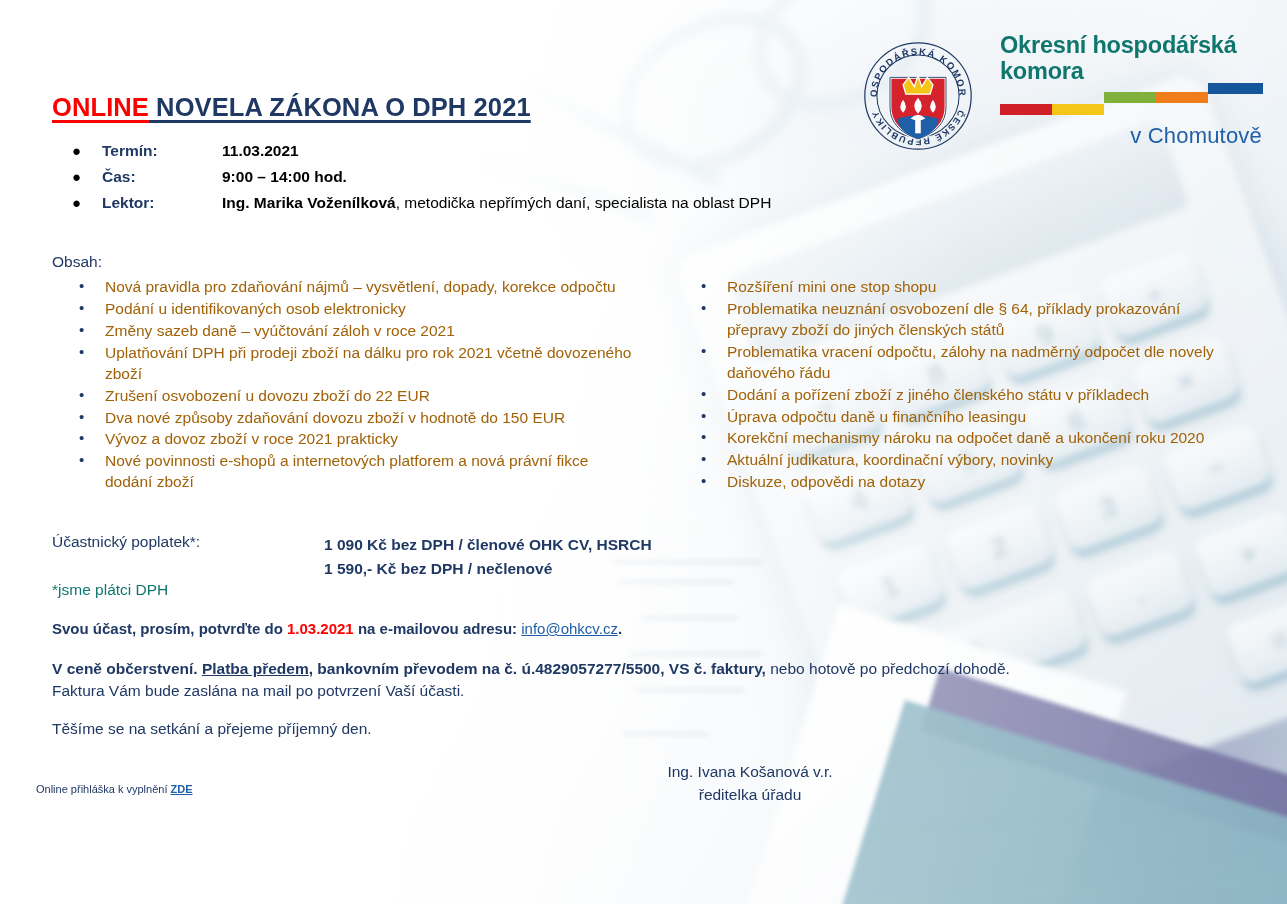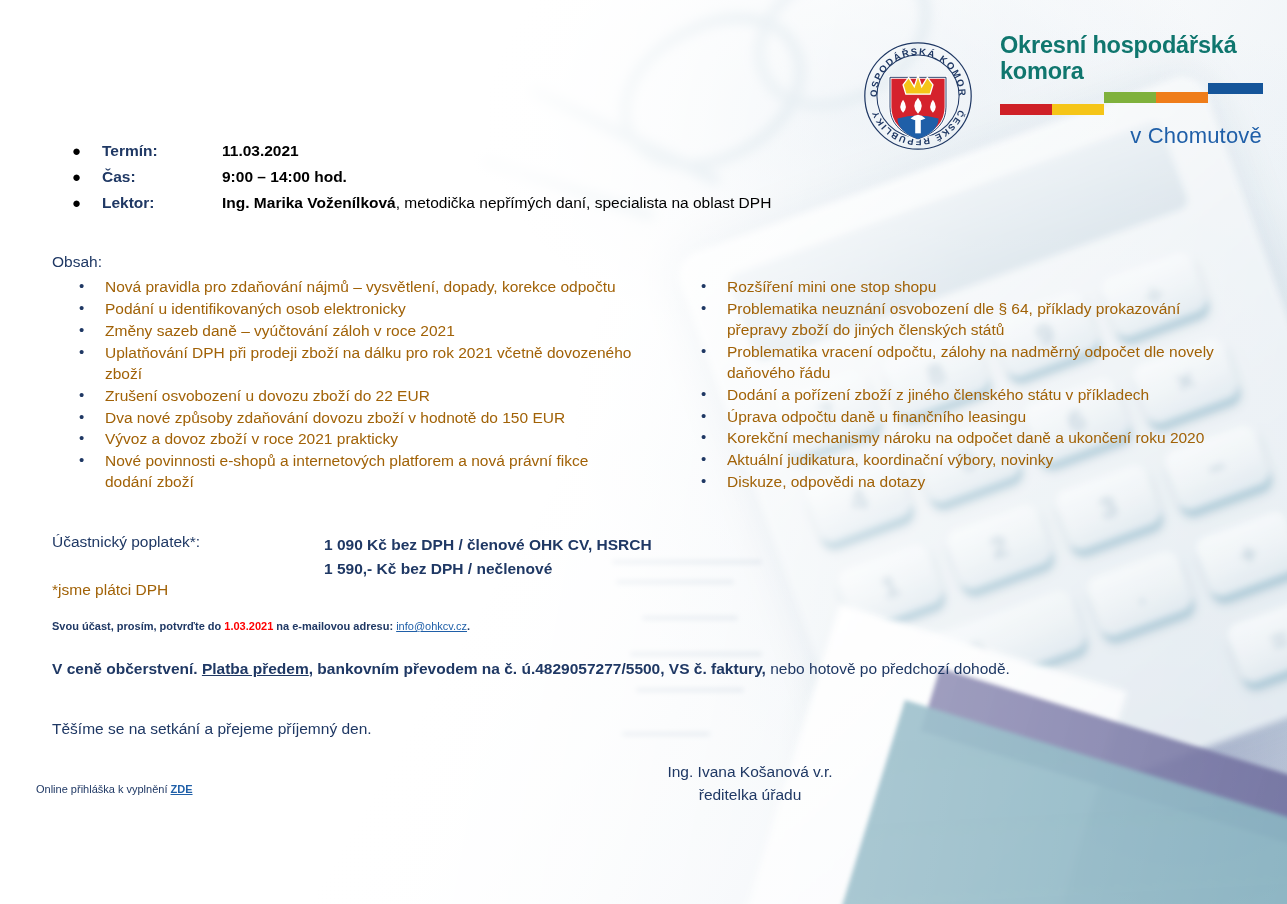--- a/index.html
+++ b/index.html
@@ -296,29 +296,29 @@
     color: #1f3864;
   }
   .fee-row { display: flex; }
   .fee-label { width: 272px; }
   .fee-values { font-weight: bold; line-height: 1.55; }
   .vat-note {
     position: absolute;
     left: 52px;
     top: 581px;
     font-size: 15.5px;
-    color: #a16207;
+    color: #0f766e;
   }
 
   
   .confirm {
     position: absolute;
     left: 52px;
     top: 620px;
-    font-size: 11px;
+    font-size: 15px;
     font-weight: bold;
     color: #1f3864;
   }
   .red { color: #fe0000; }
   a.link {
     color: #1f5fa8;
     text-decoration: underline;
     font-weight: normal;
   }
   a.link-strong {
@@ -486,20 +486,21 @@
           <div class="lbar lbar-red"></div>
           <div class="lbar lbar-yellow"></div>
           <div class="lbar lbar-green"></div>
           <div class="lbar lbar-orange"></div>
           <div class="lbar lbar-blue"></div>
         </div>
         <div class="logo-city">v Chomutově</div>
       </div>
     </div>
 
+    <div class="doc-title"><span class="t-online">ONLINE</span><span class="t-rest"> NOVELA ZÁKONA O DPH 2021</span></div>
 
     <div class="meta">
       <div class="meta-row">
         <span class="bullet">●</span>
         <span class="meta-label">Termín:</span>
         <span class="meta-value">11.03.2021</span>
       </div>
       <div class="meta-row">
         <span class="bullet">●</span>
         <span class="meta-label">Čas:</span>
@@ -545,20 +546,21 @@
           <div>1 590,- Kč bez DPH / nečlenové</div>
         </span>
       </div>
     </div>
     <div class="vat-note">*jsme plátci DPH</div>
 
     <div class="confirm"><span>Svou účast, prosím, potvrďte do </span><span class="red">1.03.2021</span><span> na e-mailovou adresu: </span><a class="link" href="#">info@ohkcv.cz</a><span>.</span></div>
 
     <div class="payment">
       <div><span class="b">V ceně občerstvení. </span><span class="u">Platba předem</span><span class="b">, bankovním převodem na č. ú.4829057277/5500, VS č. faktury,</span><span> nebo hotově po předchozí dohodě.</span></div>
+      <div>Faktura Vám bude zaslána na mail po potvrzení Vaší účasti.</div>
     </div>
 
     <div class="closing">Těšíme se na setkání a přejeme příjemný den.</div>
 
     <div class="signature">
       <div>Ing. Ivana Košanová v.r.</div>
       <div>ředitelka úřadu</div>
     </div>
 
     <div class="enroll"><span>Online přihláška k vyplnění</span> <a class="link-strong" href="#">ZDE</a></div>

